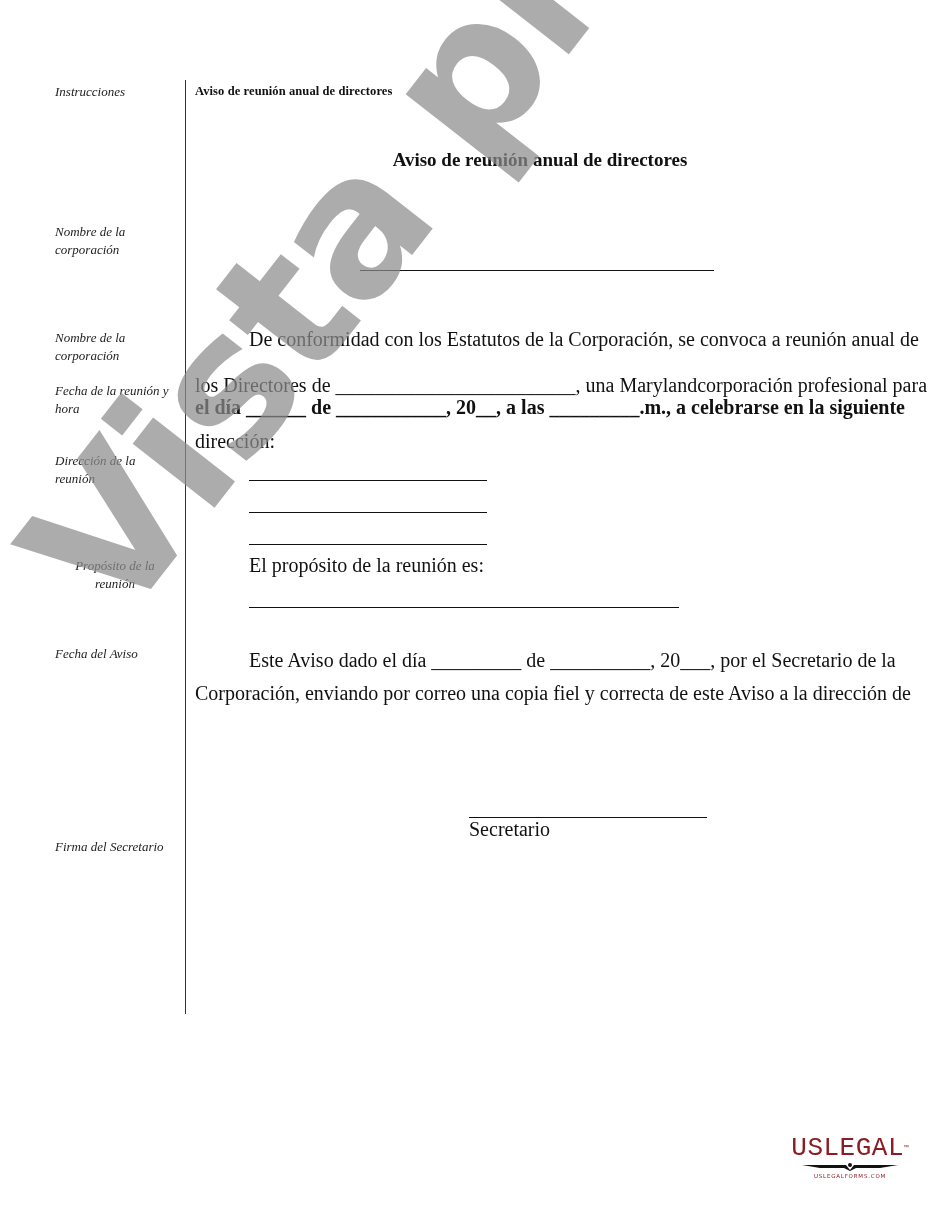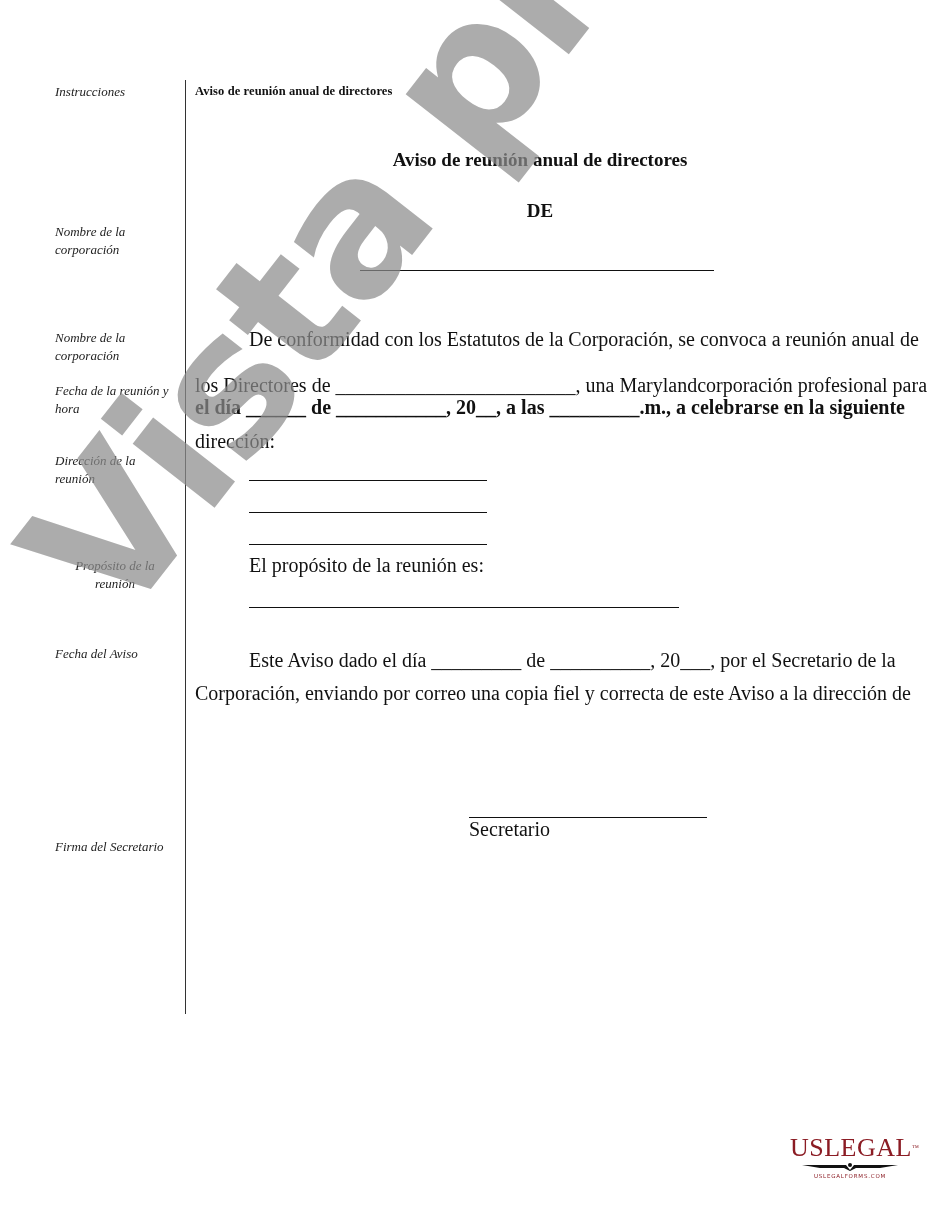--- a/index.html
+++ b/index.html
@@ -6,21 +6,21 @@
     body { width:935px; height:1210px; position:relative; overflow:hidden; font-family:"Liberation Serif", serif; color:#111; }
     .page { position:absolute; left:0; top:2px; width:935px; height:1210px; }
     .rule { position:absolute; left:185px; top:78px; width:1px; height:934px; background:#333; }
     .side { position:absolute; left:55px; font-style:italic; font-size:13px; line-height:18px; color:#222; width:120px; }
     .hdr { position:absolute; left:195px; top:82px; font-weight:bold; font-size:12.5px; letter-spacing:0.1px; }
     .title { position:absolute; left:195px; width:690px; text-align:center; font-weight:bold; font-size:19px; }
     .line { position:absolute; height:1px; background:#111; }
     .p { position:absolute; font-size:20px; line-height:34px; white-space:nowrap; }
     .wm { position:absolute; left:-20px; top:520px; font-family:"DejaVu Sans", sans-serif; font-weight:bold; font-size:190px; color:rgba(140,140,140,0.72); transform:rotate(-52deg); transform-origin:left top; white-space:nowrap; pointer-events:none; letter-spacing:-4px; }
     .logo { position:absolute; left:790px; top:1132px; width:120px; text-align:center; }
-    .logo .brand { font-family:Liberation Serif, serif; color:#8b1c24; font-size:26px; letter-spacing:0.5px; line-height:28px; }
+    .logo .brand { font-family:Liberation Mono, monospace; color:#8b1c24; font-size:26px; letter-spacing:0.5px; line-height:28px; }
     .logo .tm { font-size:7px; vertical-align:top; }
     .logo .url { font-family:"DejaVu Sans", sans-serif; font-size:5.5px; color:#8b1c24; letter-spacing:0.8px; margin-top:2px; }
     .logo .wings { display:block; margin:1px auto 0; }
   </style>
 </head>
 <body>
 
 <div class="page">
   <div class="rule"></div>
 
@@ -29,21 +29,20 @@
   <div class="side" style="top:327px;">Nombre de la corporación</div>
   <div class="side" style="top:380px;">Fecha de la reunión y hora</div>
   <div class="side" style="top:450px;">Dirección de la reunión</div>
   <div class="side" style="top:555px;text-align:center;">Propósito de la reunión</div>
   <div class="side" style="top:643px;">Fecha del Aviso</div>
   <div class="side" style="top:836px;">Firma del Secretario</div>
 
   <div class="hdr">Aviso de reunión anual de directores</div>
 
   <div class="title" style="top:147px;">Aviso de reunión anual de directores</div>
-  <div class="title" style="top:198px;">DE</div>
   <div class="line" style="left:360px; top:268px; width:354px;"></div>
 
   <div class="p" style="left:249px; top:320px;">De conformidad con los Estatutos de la Corporación, se convoca a reunión anual de</div>
   <div class="p" style="left:195px; top:354px;margin-top:12px;">los Directores de ________________________, una Marylandcorporación profesional para</div>
   <div class="p" style="left:195px; top:388px;font-weight:bold;">el día ______ de ___________, 20__, a las _________.m., a celebrarse en la siguiente</div>
   <div class="p" style="left:195px; top:422px;">dirección:</div>
 
   <div class="line" style="left:249px; top:478px; width:238px;"></div>
   <div class="line" style="left:249px; top:510px; width:238px;"></div>
   <div class="line" style="left:249px; top:542px; width:238px;"></div>

